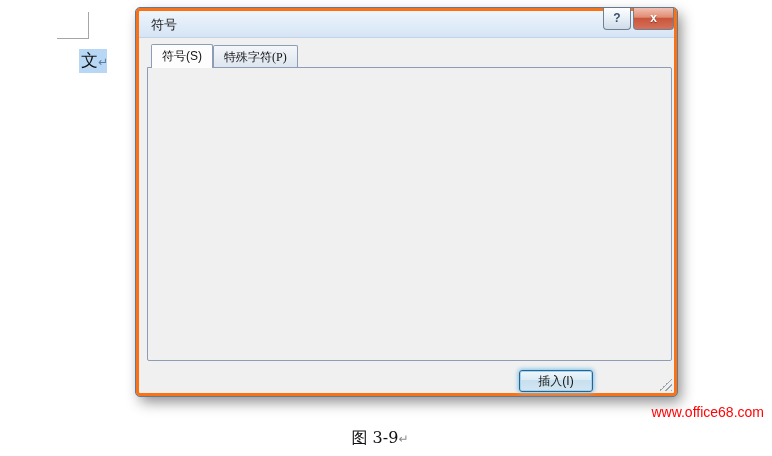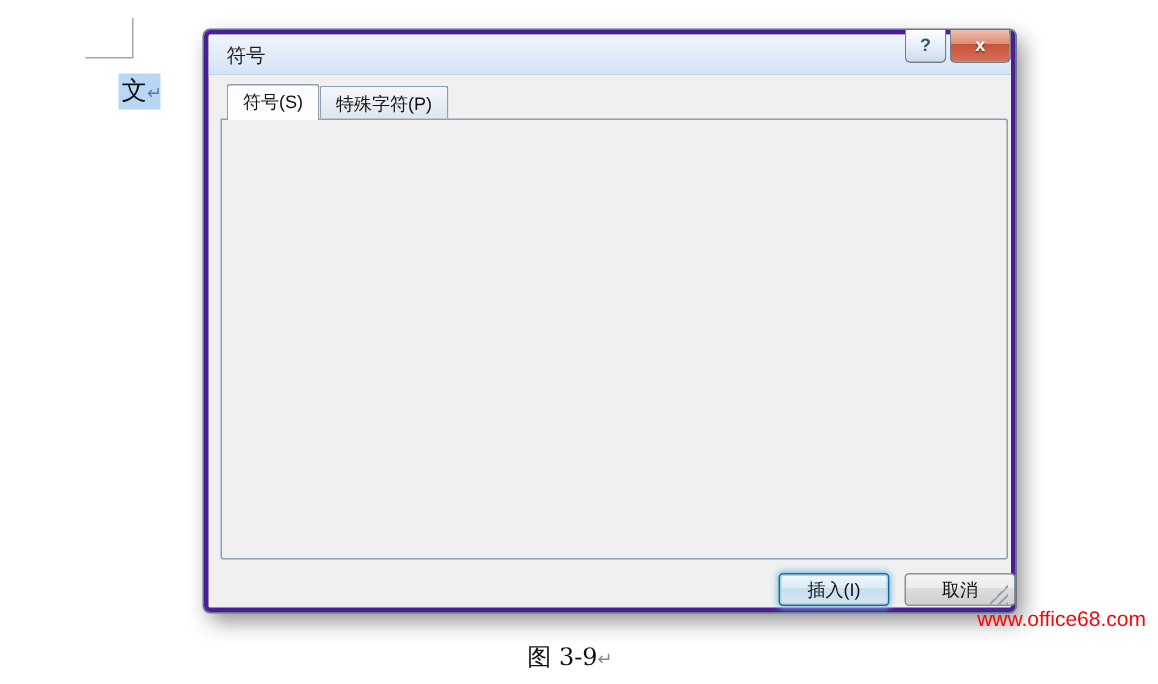--- a/index.html
+++ b/index.html
@@ -16,25 +16,24 @@
     position:absolute; left:79px; top:49px; width:28px; height:24px;
     background:#b8d7f5; color:#111; font-size:17px; line-height:24px; text-align:left;
     padding-left:2px; white-space:nowrap;
   }
   .doc-selection .pmark { color:#5b7da0; font-size:12px; }
 
   
   .dialog {
     position:absolute; left:136px; top:8px; width:541px; height:388px;
     background:#f0f0f0;
-    border:3px solid #4c1d95;
+    border:3px solid #f97316;
     outline:1px solid #64788f;
     border-radius:4px;
     box-shadow:4px 6px 14px rgba(0,0,0,0.45);
-    margin-top:12px;
   }
   .titlebar {
     position:absolute; left:0; top:0; right:0; height:27px;
     background:linear-gradient(#eef5fc,#d5e4f5);
     border-bottom:1px solid #c3d3e6;
     border-radius:2px 2px 0 0;
   }
   .title-text { position:absolute; left:12px; top:5px; font-size:13px; color:#1c1c1c; }
   .cap-btn {
     position:absolute; top:-3px; height:22px; text-align:center;
@@ -43,21 +42,21 @@
   }
   .help-btn { left:464px; width:28px; background:linear-gradient(#fdfefe,#e9f0f7 45%,#d0dcea); color:#39536d; font-weight:bold; }
   .close-btn { left:494px; width:41px; background:linear-gradient(#f2c1b2,#e08a70 45%,#c8543a 46%,#d6705a); color:#fff; font-weight:bold; text-shadow:0 1px 1px rgba(0,0,0,.4); }
 
   
   .tab {
     position:absolute; top:33px; height:23px; padding:0 10px; font-size:12px; line-height:22px;
     border:1px solid #8d9db5; border-bottom:none; border-radius:2px 2px 0 0; color:#111;
   }
   .tab.active { left:12px; background:#fdfdfe; z-index:3; height:24px; }
-  .tab.inactive { left:74px; background:linear-gradient(#f4f7fa,#dde5ee); top:34px; height:22px; z-index:1; }
+  .tab.inactive { left:74px; background:linear-gradient(#f4f7fa,#dde5ee); top:34px; height:22px; z-index:1;font-family:Liberation Serif, serif; }
   .tabpage {
     position:absolute; left:8px; top:56px; width:525px; height:294px;
     border:1px solid #8d9db5; background:#f0f0f0; border-radius:0 2px 2px 2px; z-index:2;
   }
 
   .lbl { position:absolute; font-size:12px; color:#111; white-space:nowrap; }
 
   
   .combo {
     position:absolute; height:22px; background:#fff; border:1px solid #7f9db9;
@@ -272,21 +271,20 @@
   <div class="combo" style="left:368px; top:295px; width:165px;">
     <span>Unicode(十六进制)</span>
     <span class="arrow-btn">▼</span>
   </div>
 
   <div class="pbtn" style="left:12px; top:322px; width:93px;">自动更正(A)...</div>
   <div class="pbtn" style="left:111px; top:322px; width:92px;">快捷键(K)...</div>
   <span class="lbl" style="left:212px; top:326px;">快捷键: 6587, Alt+X</span>
 
   <div class="pbtn default" style="left:380px; top:359px; width:74px;">插入(I)</div>
-  <div class="pbtn" style="left:464px; top:359px; width:74px;">取消</div>
 
   <div class="grip"></div>
 </div>
 
 <div class="watermark">
   <div class="wm2">www.office68.com</div>
 </div>
 <div class="caption"><span>图 3-9</span><span class="pmark">↵</span></div>
 
 </body></html>

